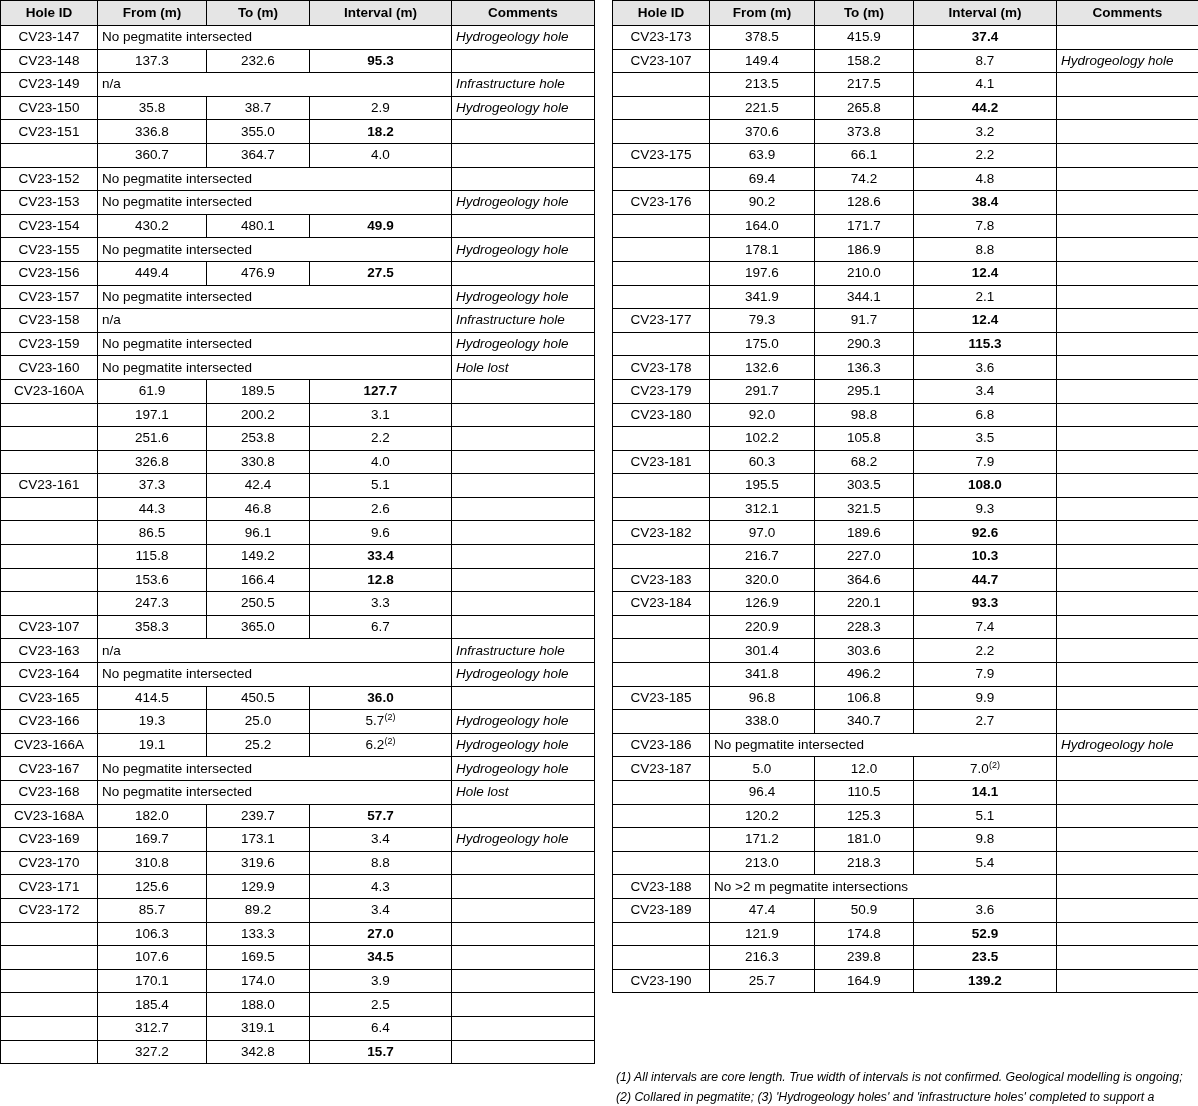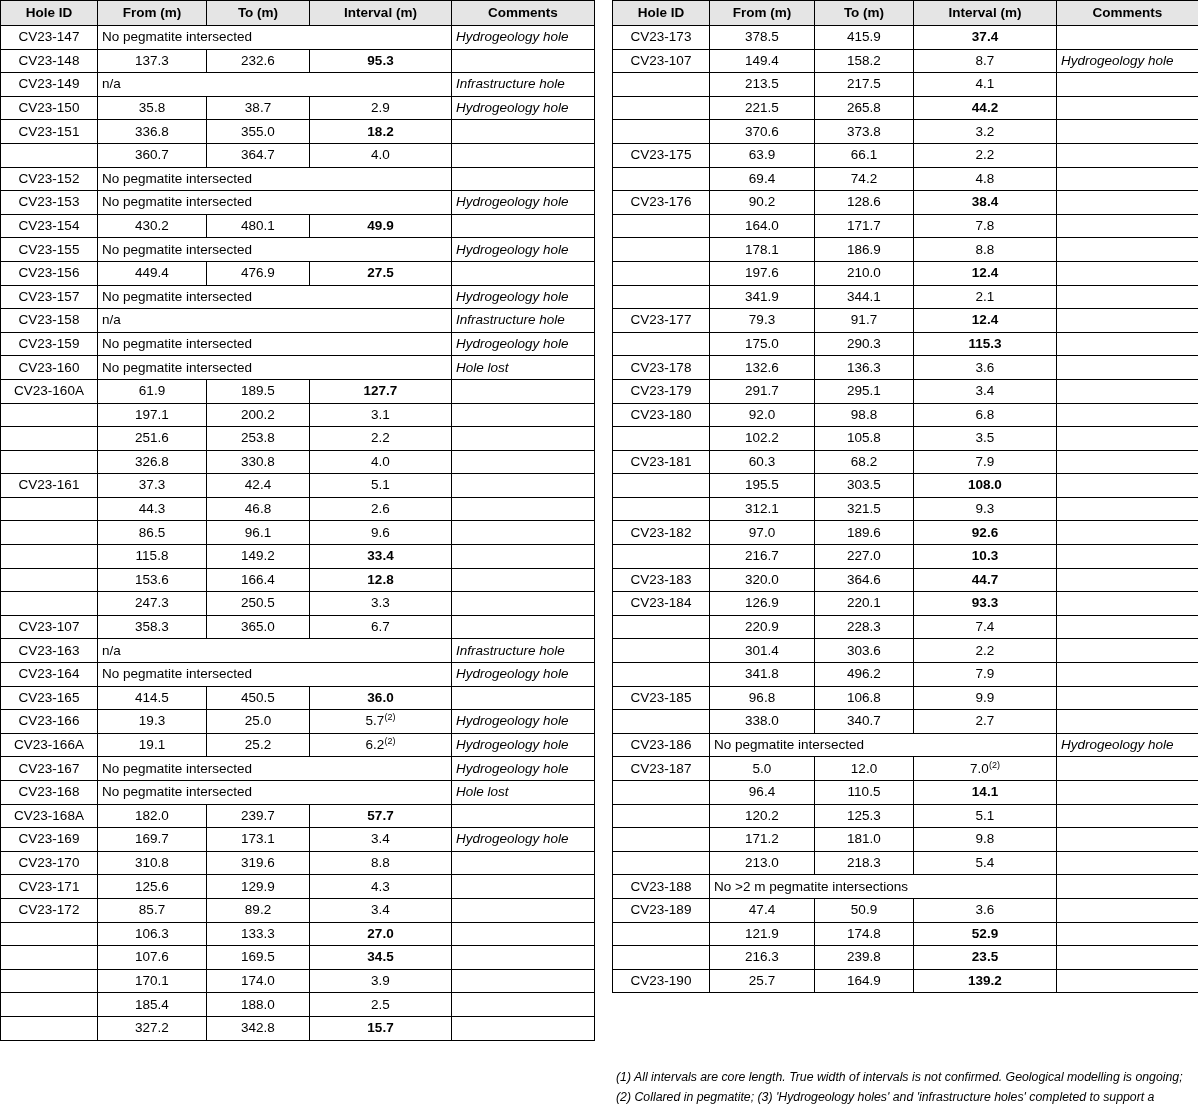--- a/index.html
+++ b/index.html
@@ -373,20 +373,27 @@
           </tr>
           <tr>
             <td class="hole"></td>
             <td class="num">185.4</td>
             <td class="num">188.0</td>
             <td class="num">2.5</td>
             <td class="comments"></td>
           </tr>
           <tr>
             <td class="hole"></td>
+            <td class="num">312.7</td>
+            <td class="num">319.1</td>
+            <td class="num">6.4</td>
+            <td class="comments"></td>
+          </tr>
+          <tr>
+            <td class="hole"></td>
             <td class="num">327.2</td>
             <td class="num">342.8</td>
             <td class="num bold">15.7</td>
             <td class="comments"></td>
           </tr>
         </tbody>
     </table>
   </div>
 
   <div class="tbl-wrap right">

